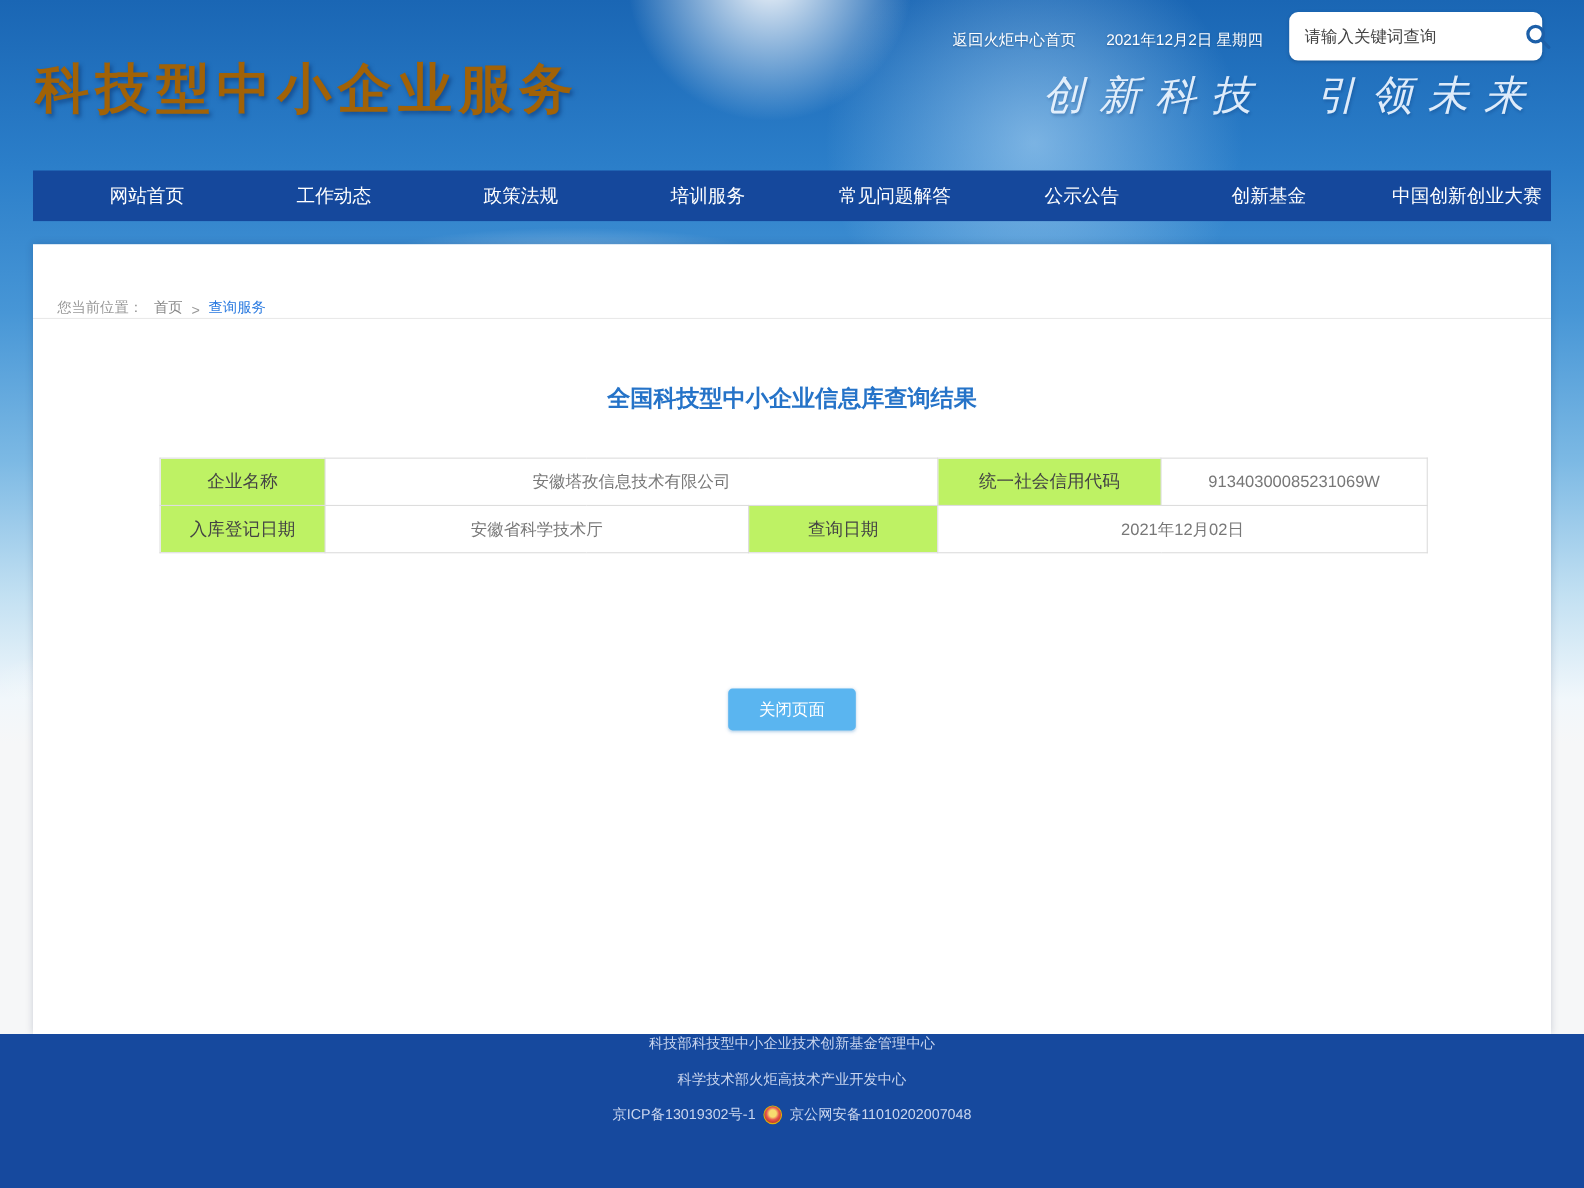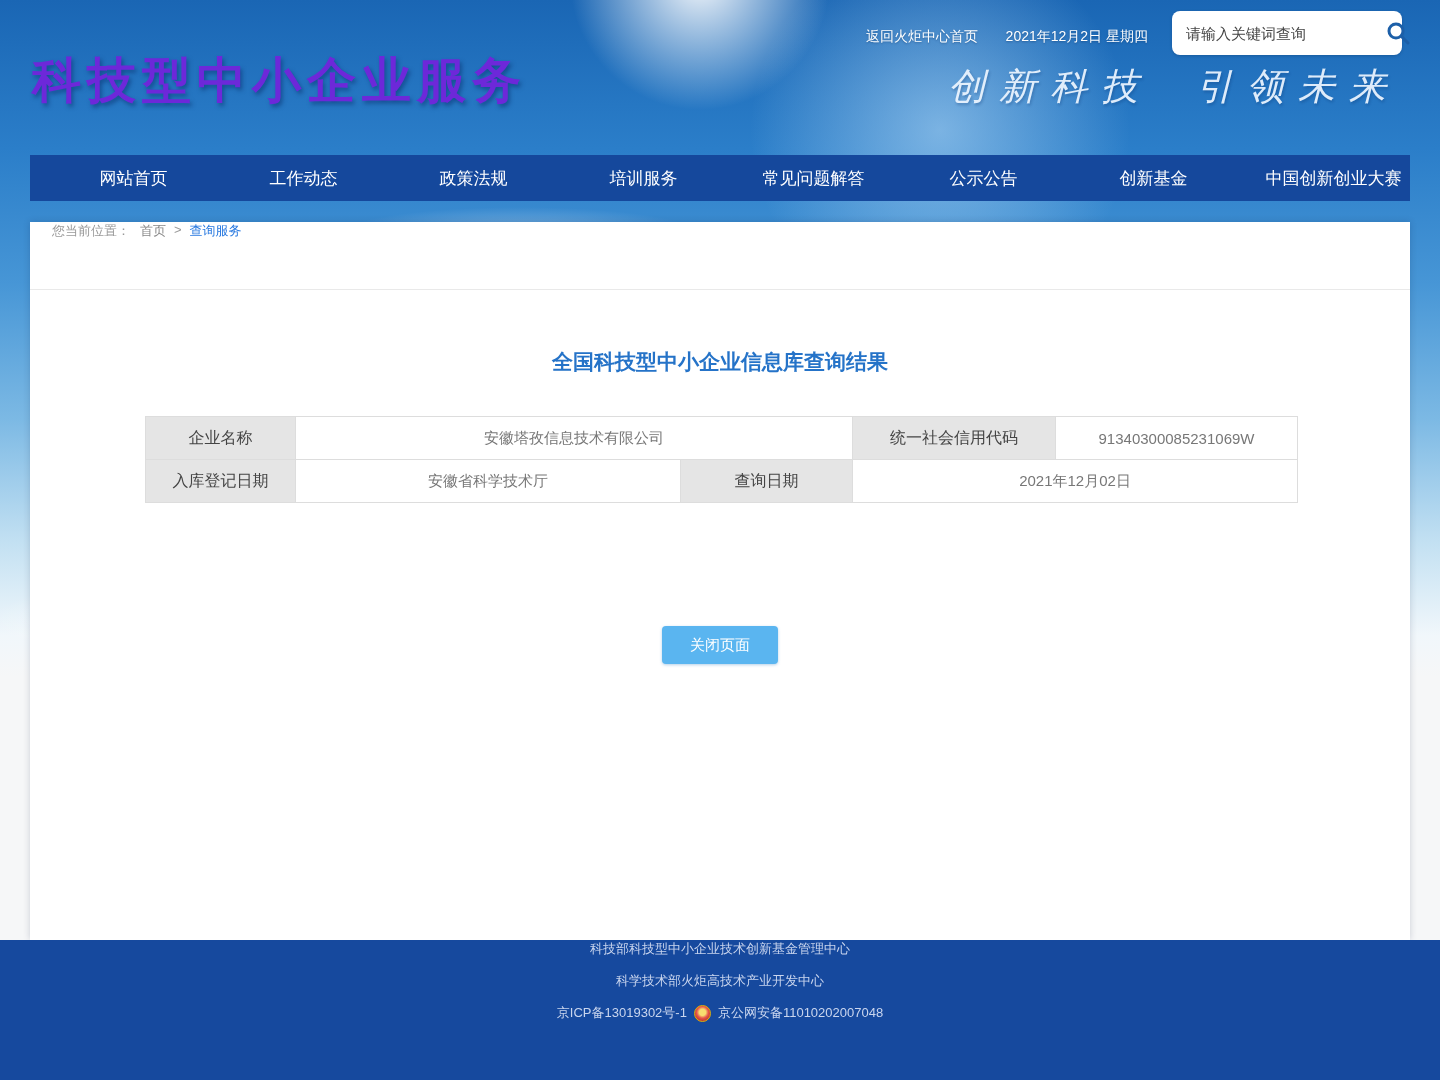--- a/index.html
+++ b/index.html
@@ -45,21 +45,21 @@
     flex:1; border:none; outline:none; font-size:15px; color:#333;
     font-family:"Liberation Sans", sans-serif; background:transparent;
   }
   .searchbox input::placeholder { color:#444; }
   .search-icon { width:26px; height:26px; flex:0 0 auto; cursor:pointer; }
 
   
   .logo {
     position:absolute; top:48px; left:32px;
     font-family:"DejaVu Serif", serif;
-    font-size:49px; font-weight:bold; color:#6d28d9; letter-spacing:6px;
+    font-size:49px; font-weight:bold; color:#a16207; letter-spacing:6px;
     text-shadow:2px 3px 4px rgba(10,50,110,.55);
   }
   .slogan {
     position:absolute; top:62px; right:40px;
     font-family:"DejaVu Serif", serif; font-style:italic;
     font-size:37px; color:#eef6ff; letter-spacing:14px; word-spacing:18px;
     text-shadow:1px 2px 3px rgba(10,50,110,.35);
     opacity:.92;
   }
 
@@ -76,41 +76,41 @@
   .nav-item:last-child { flex:1.15; }
 
   
   .panel {
     position:absolute; top:222px; left:30px; width:1380px; height:718px;
     background:#fff; box-shadow:0 0 7px rgba(0,20,60,.18);
   }
   .breadcrumb {
     position:absolute; top:0; left:0; width:100%; height:68px;
     border-bottom:1px solid #e9e9e9;
-    display:flex; align-items:flex-start; padding-left:22px;
+    display:flex; align-items:flex-end; padding-left:22px;
     font-size:13px; color:#999;
   }
   .breadcrumb .crumb-home { color:#888; margin-left:10px; cursor:pointer; }
   .breadcrumb .crumb-sep { margin:0 8px; color:#999; }
   .breadcrumb .crumb-current { color:#2a7ae0; cursor:pointer; }
 
   .result-title {
     position:absolute; top:126px; left:0; width:100%;
     text-align:center; font-size:21px; font-weight:bold; color:#2573c8;
   }
 
   .result-table {
     position:absolute; top:194px; left:115px;
     border-collapse:collapse; table-layout:fixed; width:1152px;
   }
   .result-table td {
     border:1px solid #ddd; height:43px; text-align:center;
     font-size:15px; color:#777; overflow:hidden; white-space:nowrap;
   }
-  .result-table td.lbl { background:#e5e5e5; color:#444; font-size:16px;margin-left:31px; }
+  .result-table td.lbl { background:#bef264; color:#444; font-size:16px;margin-left:31px; }
 
   .close-btn {
     position:absolute; top:404px; left:50%; transform:translateX(-50%);
     width:116px; height:38px; background:#5ab5f0; border:none; border-radius:4px;
     color:#fff; font-size:15px; cursor:pointer;
     font-family:"Liberation Sans", sans-serif;
     box-shadow:0 1px 3px rgba(40,120,190,.35);
   }
 
   

